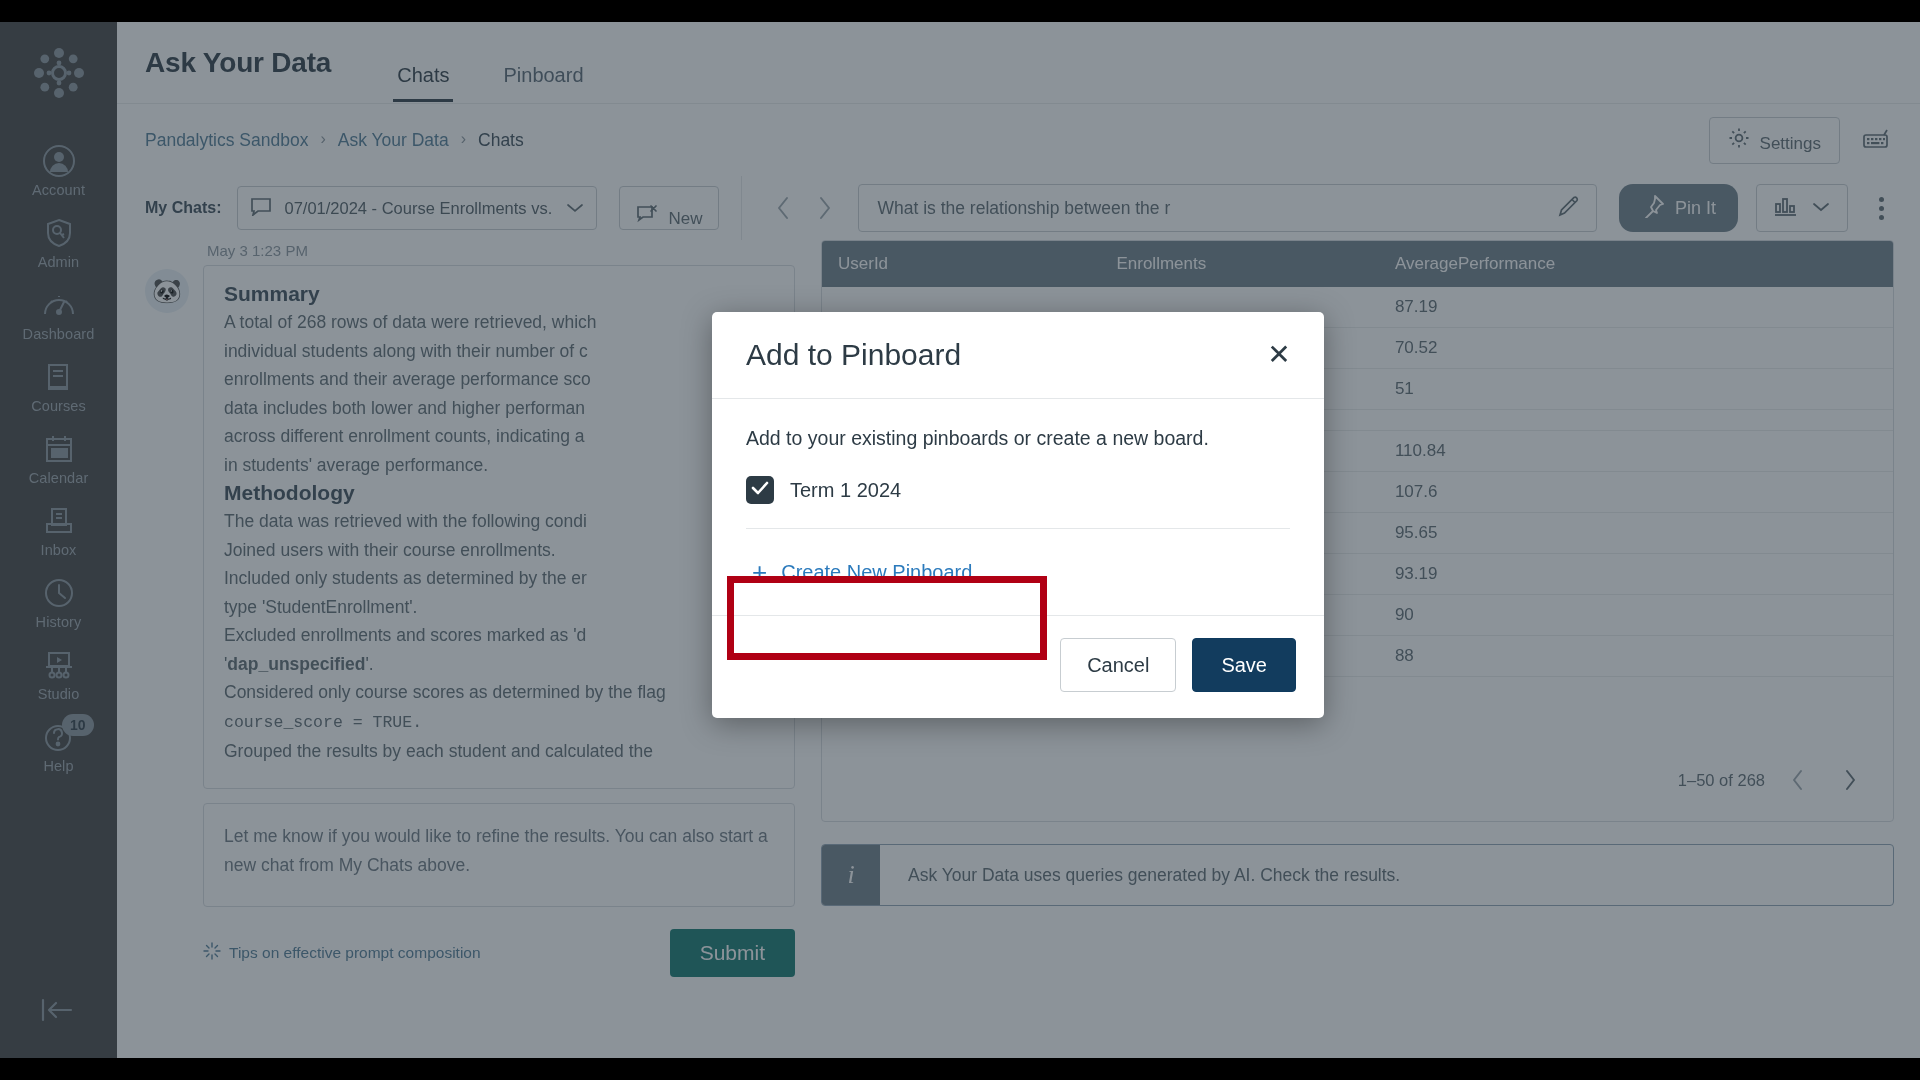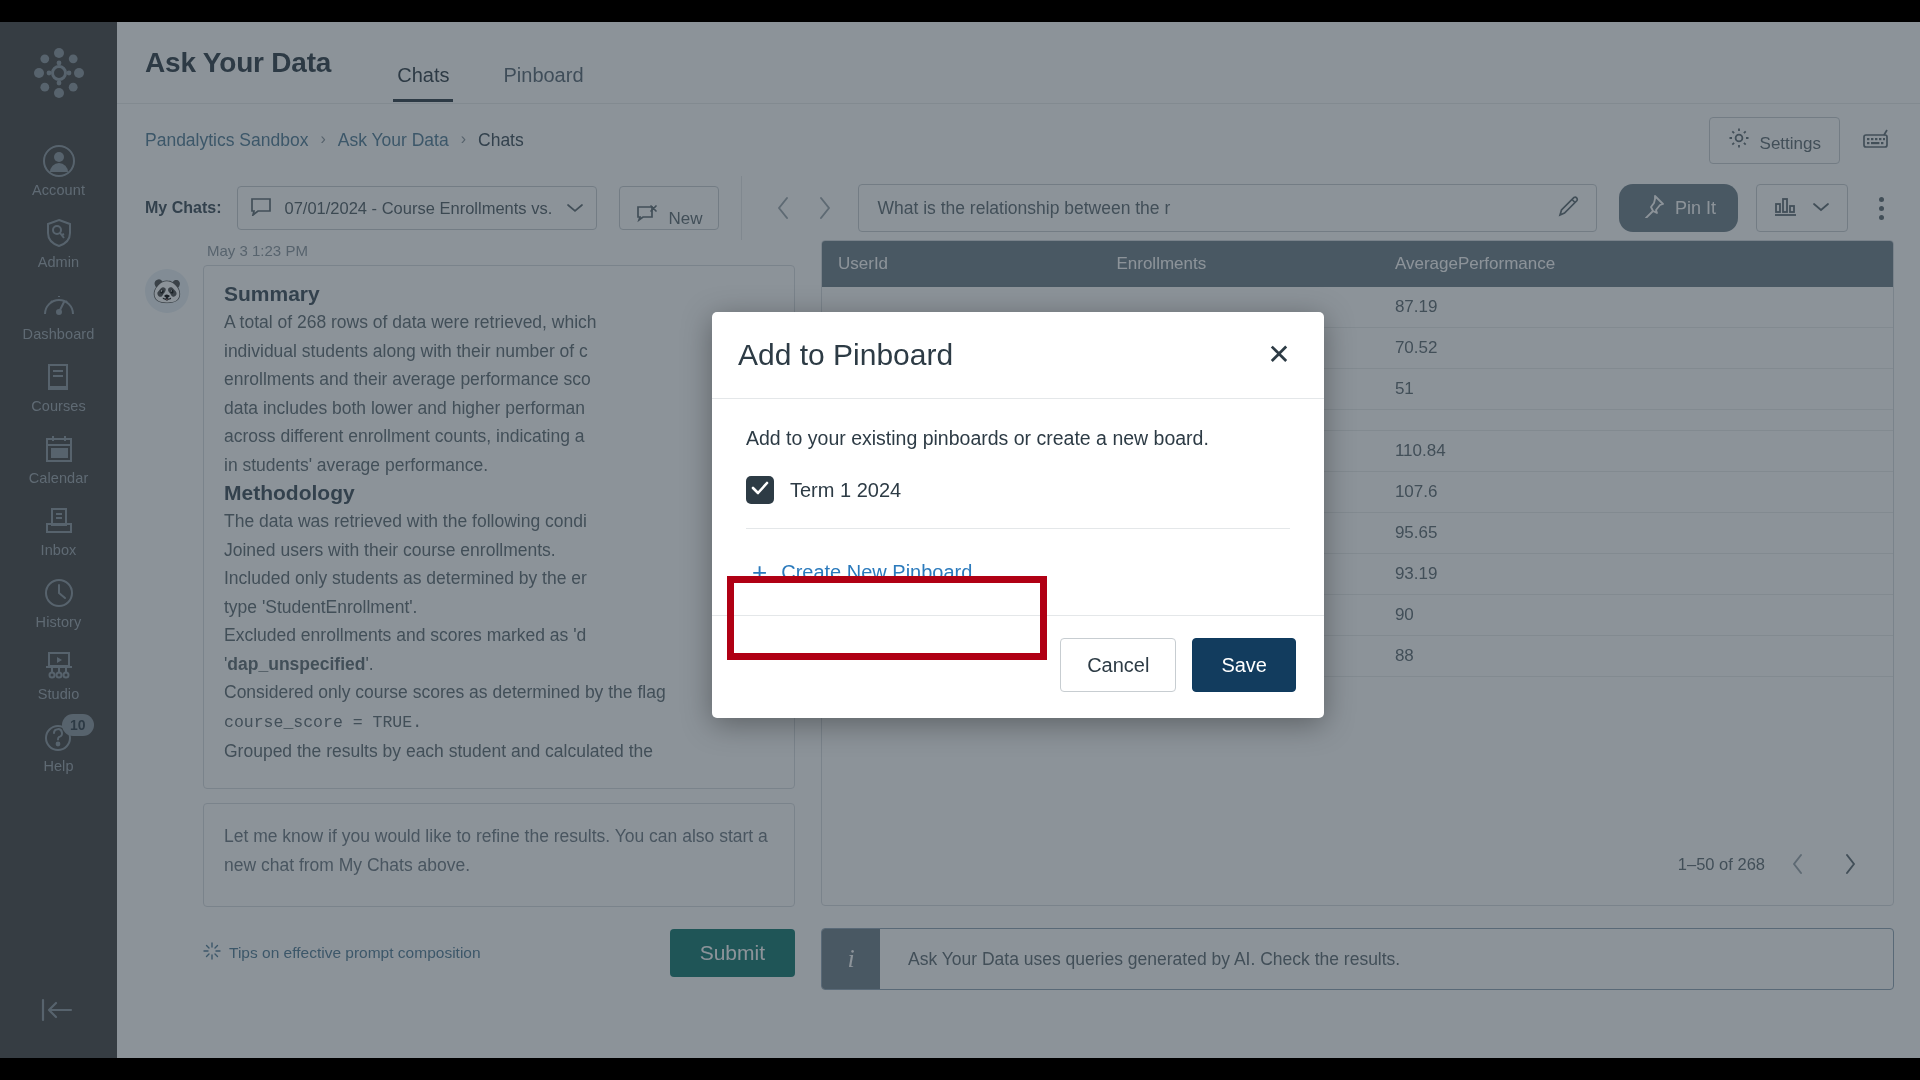--- a/index.html
+++ b/index.html
@@ -284,21 +284,21 @@
   .submit-btn {
     background: #0f766e; color: #fff; border: none; border-radius: 4px;
     padding: 0 30px; height: 48px; font-size: 21px; cursor: pointer;
   }
 
   
   .tablecard {
     border: 1px solid #D7DCE0;
     border-radius: 4px;
     overflow: hidden;
-    height: 666px;
+    height: 582px;
     display: flex;
     flex-direction: column;
     background: #fff;
     justify-content: space-between;
   }
   table { width: 100%; border-collapse: collapse; table-layout: fixed; }
   thead th {
     background: #6B7C88; color: #fff; text-align: left;
     font-size: 17px; font-weight: 400;
     padding: 13px 16px;
@@ -350,21 +350,21 @@
     left: 712px; top: 312px;
     width: 612px;
     background: #fff;
     border-radius: 5px;
     box-shadow: 0 6px 30px rgba(0,0,0,.35);
     z-index: 60;
     overflow: hidden;
   }
   .modal-hdr {
     display: flex; align-items: center; justify-content: space-between;
-    padding: 26px 28px 26px 26px;
+    padding: 26px 28px 26px 34px;
     border-bottom: 1px solid #E4E7E9;
     gap: 44px;
   }
   .modal-title { font-size: 30px; color: #2D3B45; font-weight: 400; }
   .modal-x {
     font-size: 28px; color: #2D3B45; cursor: pointer;
     width: 34px; height: 34px; display: flex; align-items: center; justify-content: center;
     line-height: 1;
   }
   .modal-body { padding: 28px 34px 0 34px; }

